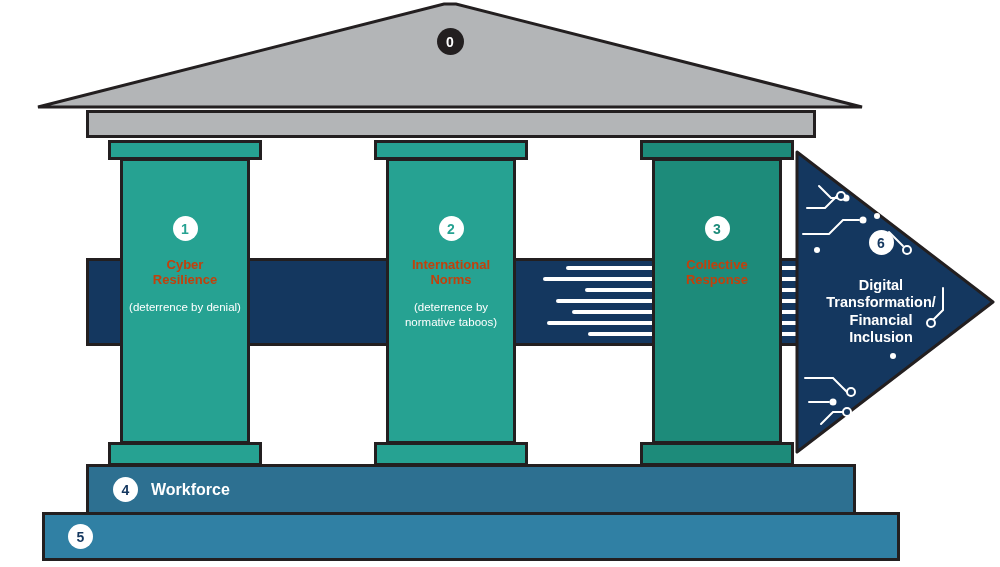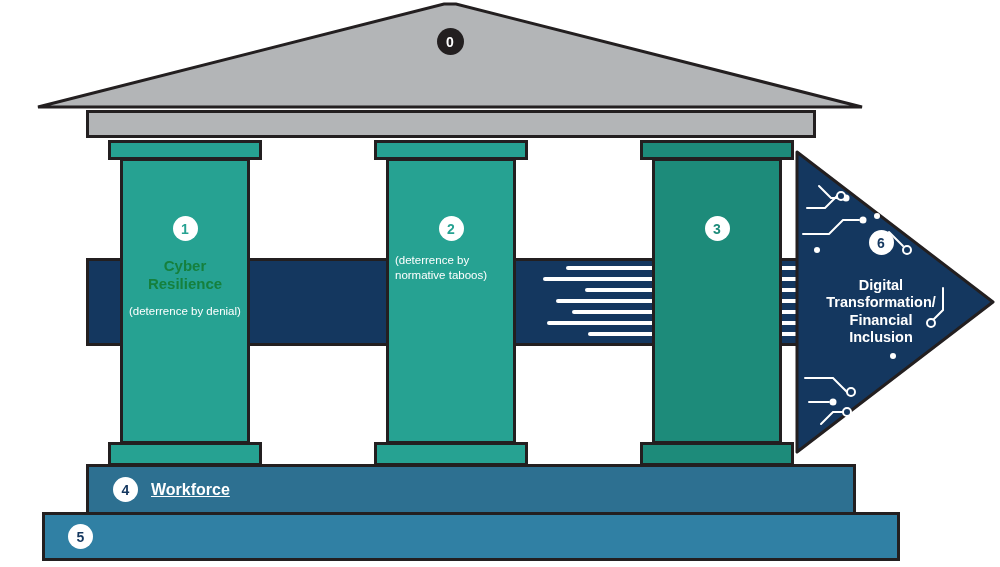--- a/index.html
+++ b/index.html
@@ -73,24 +73,24 @@
   .p1 { left: 108px; }
   .p2 { left: 374px; }
   .p3 { left: 640px; }
   .pillar-content {
     position: absolute; left: 12px; top: 18px; width: 130px; height: 286px;
     display: flex; flex-direction: column; align-items: center;
     padding-top: 58px; box-sizing: border-box;
   }
   .pillar-title {
     margin-top: 16px; width: 104px; text-align: center;
-    color: #15803d; font-weight: bold; font-size: 15px; line-height: 1.18;
+    color: #c2410c; font-weight: bold; font-size: 13px; line-height: 1.18;
   }
   .pillar-sub {
-    margin-top: 12px; width: 112px; 
+    margin-top: 12px; width: 112px; text-align: center;
     color: #ffffff; font-size: 11.5px; line-height: 1.3;
   }
 
   
   .arrow-wrap { position: absolute; left: 793px; top: 146px; width: 206px; height: 312px; z-index: 3; }
   .arrow-poly { fill: #14375f; stroke: #231f20; stroke-width: 3; stroke-linejoin: round; }
   .circuit-lines { stroke: #ffffff; stroke-width: 2; fill: none; stroke-linecap: round; }
   .circuit-dots  { fill: #ffffff; }
   .circuit-rings { fill: #14375f; stroke: #ffffff; stroke-width: 2; }
   .arrow-content {
@@ -103,21 +103,21 @@
   }
 
   
   .step {
     position: absolute; display: flex; align-items: center;
     border: 3px solid #231f20; box-sizing: border-box; z-index: 2;
   }
   .step4 { left: 86px; top: 464px; width: 770px; height: 51px; background: #2d7091; padding-left: 24px; }
   .step5 { left: 42px; top: 512px; width: 858px; height: 49px; background: #3080a4; padding-left: 23px; z-index: 1; }
   .step-label {
-    margin-left: 13px; color: #ffffff; font-weight: bold; font-size: 16px; text-decoration: underline;
+    margin-left: 13px; color: #ffffff; font-weight: bold; font-size: 16px;
   }
 </style>
 </head>
 <body>
 
 <div class="canvas">
 
   <div class="band">
     <div class="speed-line" style="left:477px; top:5px;"></div>
     <div class="speed-line" style="left:454px; top:16px;"></div>
@@ -147,30 +147,32 @@
       <div class="pillar-sub">(deterrence by denial)</div>
     </div>
   </div>
 
   <div class="pillar pillar-teal p2">
     <div class="cap"></div>
     <div class="shaft"></div>
     <div class="foot"></div>
     <div class="pillar-content">
       <div class="badge badge-white num-teal">2</div>
+      <div class="pillar-title">International Norms</div>
       <div class="pillar-sub">(deterrence by normative taboos)</div>
     </div>
   </div>
 
   <div class="pillar pillar-teal-dk p3">
     <div class="cap"></div>
     <div class="shaft"></div>
     <div class="foot"></div>
     <div class="pillar-content">
       <div class="badge badge-white num-teal-dk">3</div>
+      <div class="pillar-title">Collective Response</div>
     </div>
   </div>
 
   <div class="arrow-wrap">
     <svg width="206" height="312" viewBox="0 0 206 312">
       <polygon class="arrow-poly" points="4,6 200,156 4,306"></polygon>
       <g class="circuit-lines">
         <path d="M10,88 h26 l14,-14 h16"></path>
         <path d="M14,62 h18 l12,-12"></path>
         <path d="M26,40 l12,12 h12"></path>

